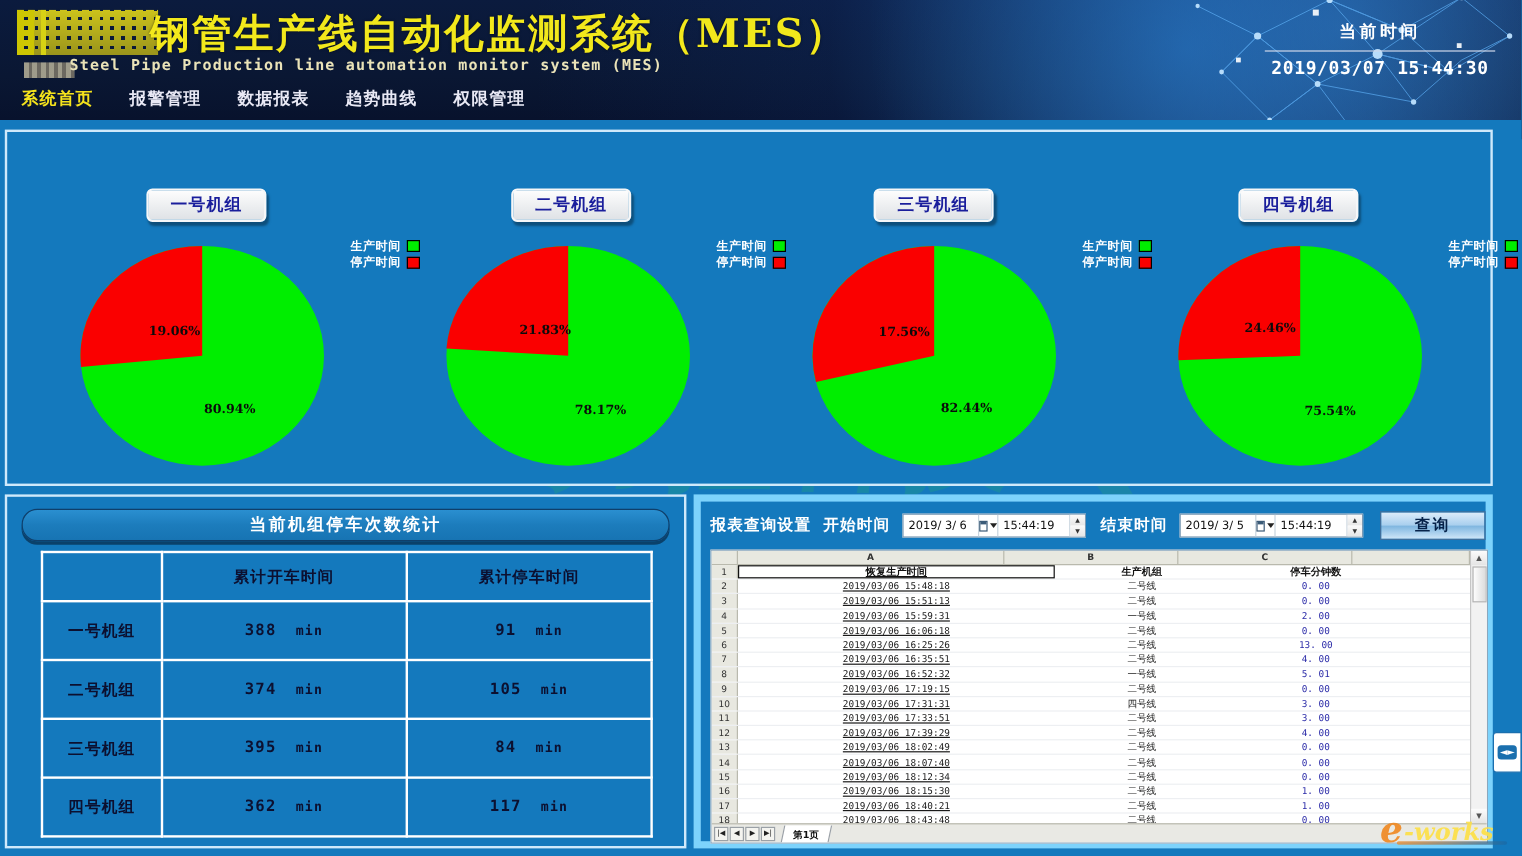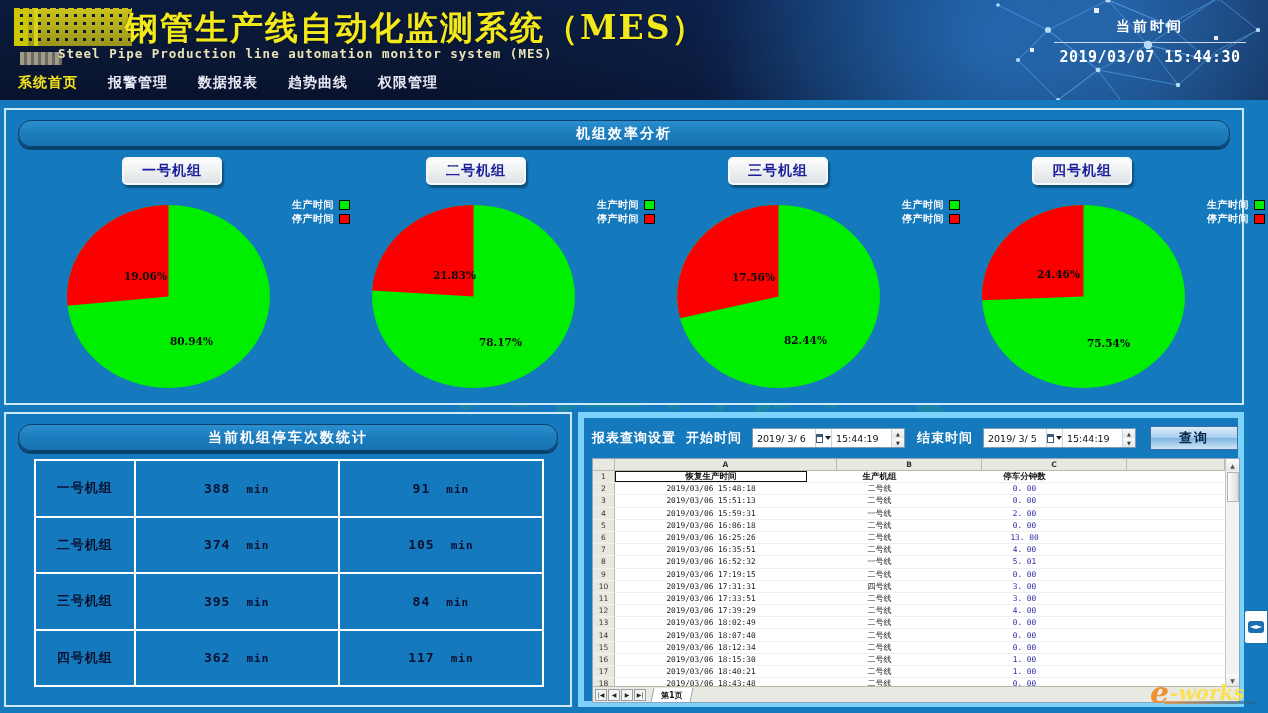--- a/index.html
+++ b/index.html
@@ -233,22 +233,22 @@
   .ch-a { width: 222px; }
   .ch-b { width: 145px; }
   .ch-c { width: 145px; }
   .ch-d { flex: 1; }
 
   .srow { display: flex; height: 12.2px; border-bottom: 1px solid #edeff2; }
   .srow .rh {
     width: 22px; background: #e8e8e0; border-right: 1px solid #b9b9ad;
     font-size: 7.5px; color: #333; display: flex; align-items: center; justify-content: center;
   }
-  .srow .ca { width: 192px; display:flex; align-items:center; justify-content:center;
-    font-family:"DejaVu Sans Mono","Liberation Mono",monospace; font-size: 7.8px; color: #1a1a1a; }
+  .srow .ca { width: 264px; display:flex; align-items:center; justify-content:center;
+    font-family:"DejaVu Sans Mono","Liberation Mono",monospace; font-size: 7.8px; color: #1a1a1a; text-decoration: underline; }
   .srow .cb { width: 145px; display:flex; align-items:center; justify-content:center;
     font-size: 8px; color: #1a1a1a; }
   .srow .cc { width: 145px; display:flex; align-items:center; justify-content:center;
     font-family:"DejaVu Sans Mono","Liberation Mono",monospace; font-size: 7.8px; color: #2b2ba8; }
   .srow .cd { flex: 1; }
   .srow.hdrrow .ca {
     border: 1.5px solid #111; font-family:"DejaVu Serif","Liberation Serif",serif;
     font-weight: bold; font-size: 8.5px; color: #111;
   }
   .srow.hdrrow .cb, .srow.hdrrow .cc {
@@ -370,23 +370,20 @@
 
 <div class="stage">
 
   <div class="wm">
     <div class="wm-swoosh"></div>
     <div class="wm-txt1">力控科技</div>
     <div class="wm-txt2">FORCECON</div>
   </div>
 
   <div class="panel" id="eff-panel">
-    <div class="panel-titlebar">
-      <div class="panel-title">机组效率分析</div>
-    </div>
 
     <div class="unit-btn-row">
       <div class="unit-btn" style="left:116px">一号机组</div>
       <div class="unit-btn" style="left:420px">二号机组</div>
       <div class="unit-btn" style="left:722px">三号机组</div>
       <div class="unit-btn" style="left:1026px">四号机组</div>
     </div>
 
     <div class="pie-cell" style="left:50px">
       <div class="legend">
@@ -473,20 +470,25 @@
     </div>
   </div>
 
   <div class="panel" id="stop-panel">
     <div class="panel-titlebar">
       <div class="panel-title">当前机组停车次数统计</div>
     </div>
 
     <table class="stat-table">
       <tbody>
+          <tr class="hdr">
+        <td class="c0"></td>
+        <td class="c1">累计开车时间</td>
+        <td class="c2">累计停车时间</td>
+      </tr>
       <tr>
         <td class="c0">一号机组</td>
         <td class="c1">
           <span class="val-num">388</span><span class="val-unit">min</span>
         </td>
         <td class="c2">
           <span class="val-num">91</span><span class="val-unit">min</span>
         </td>
       </tr>
       <tr>

